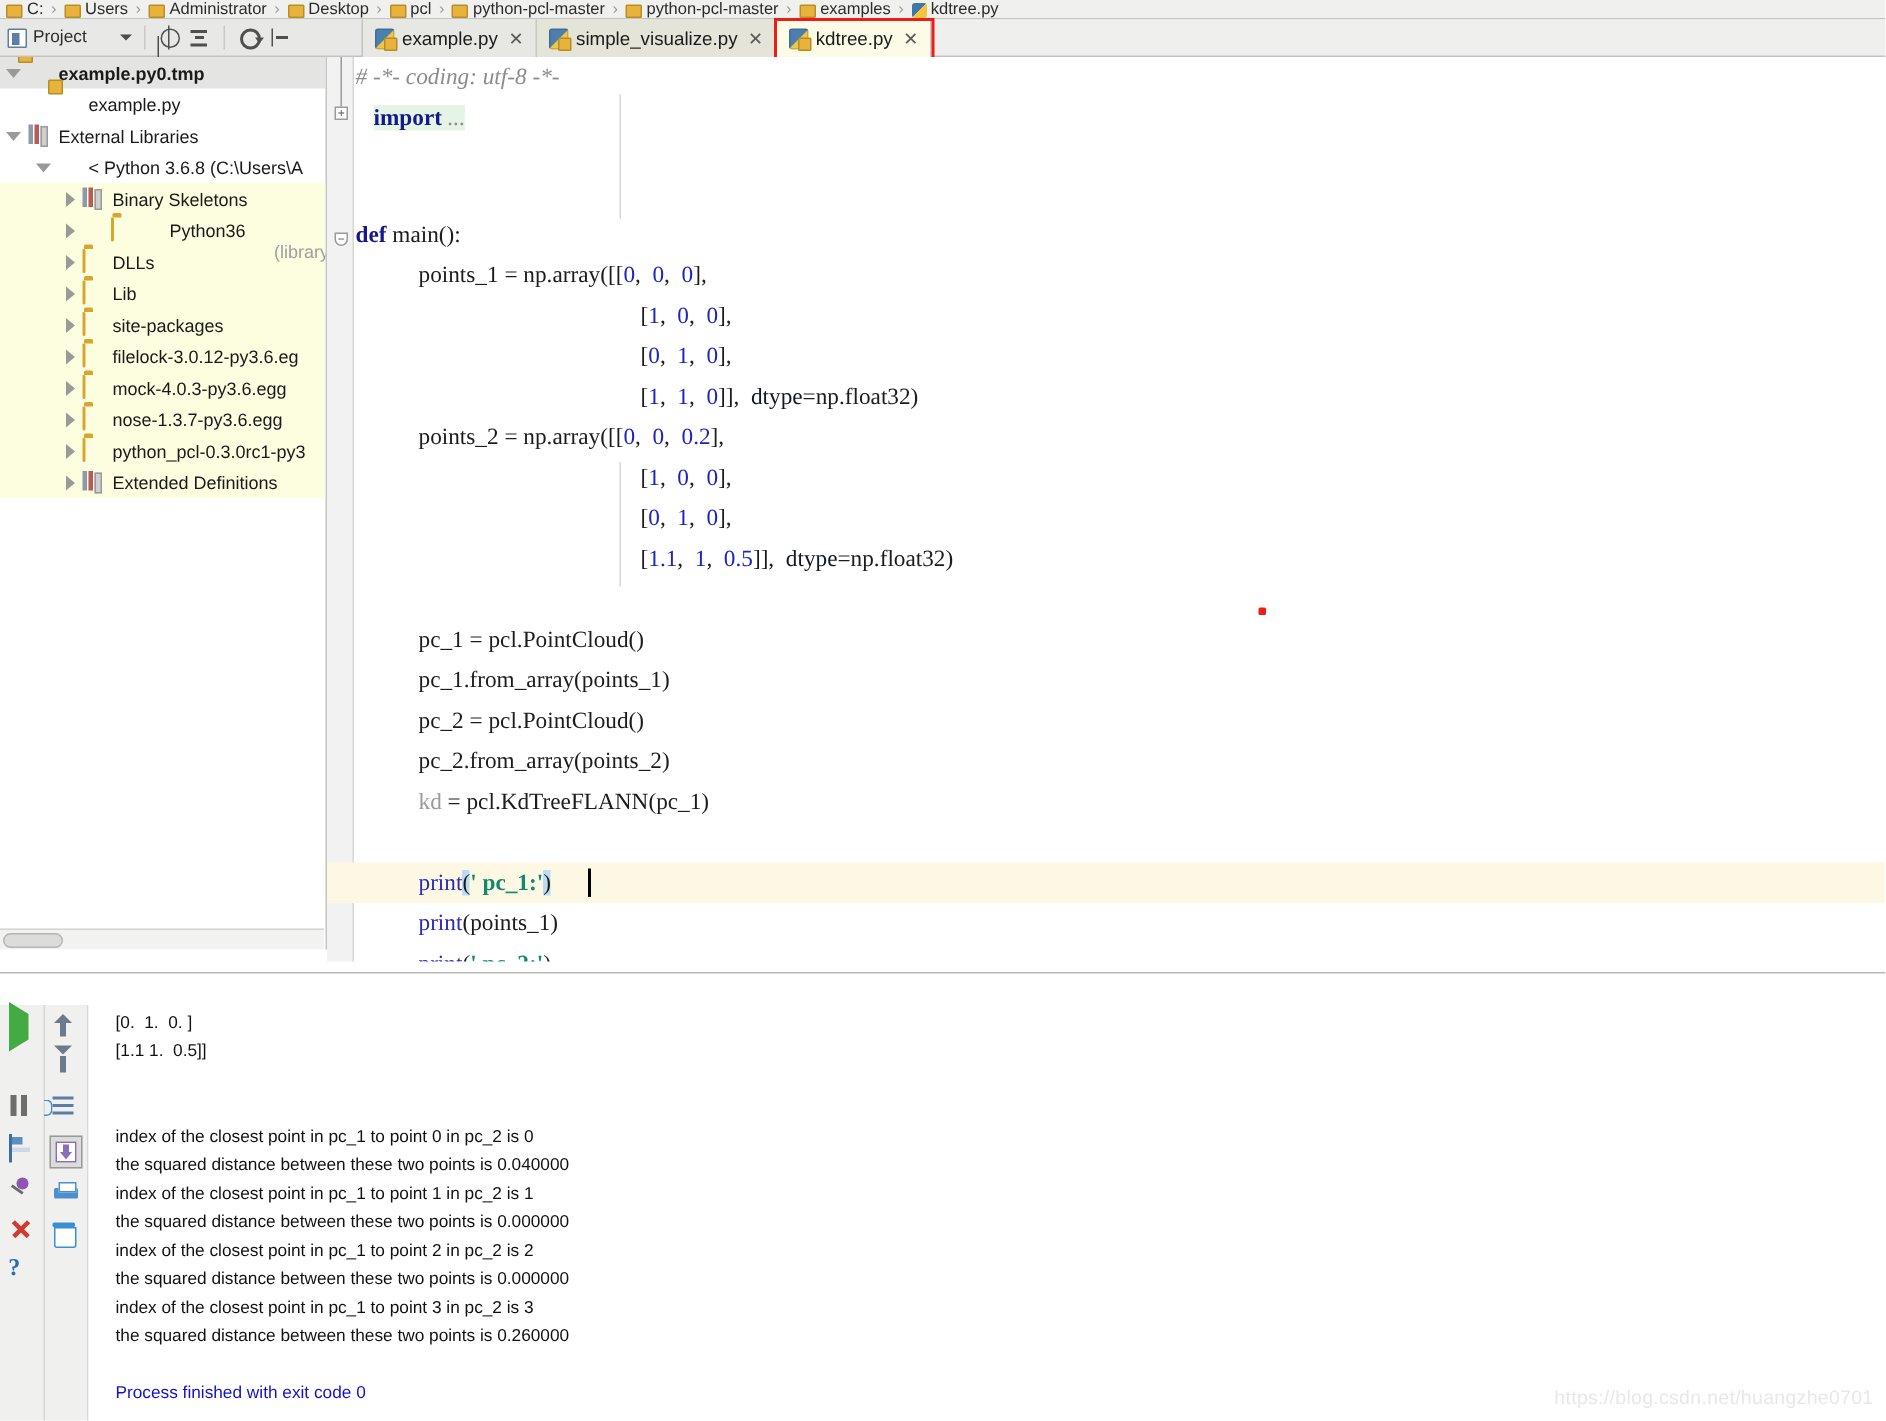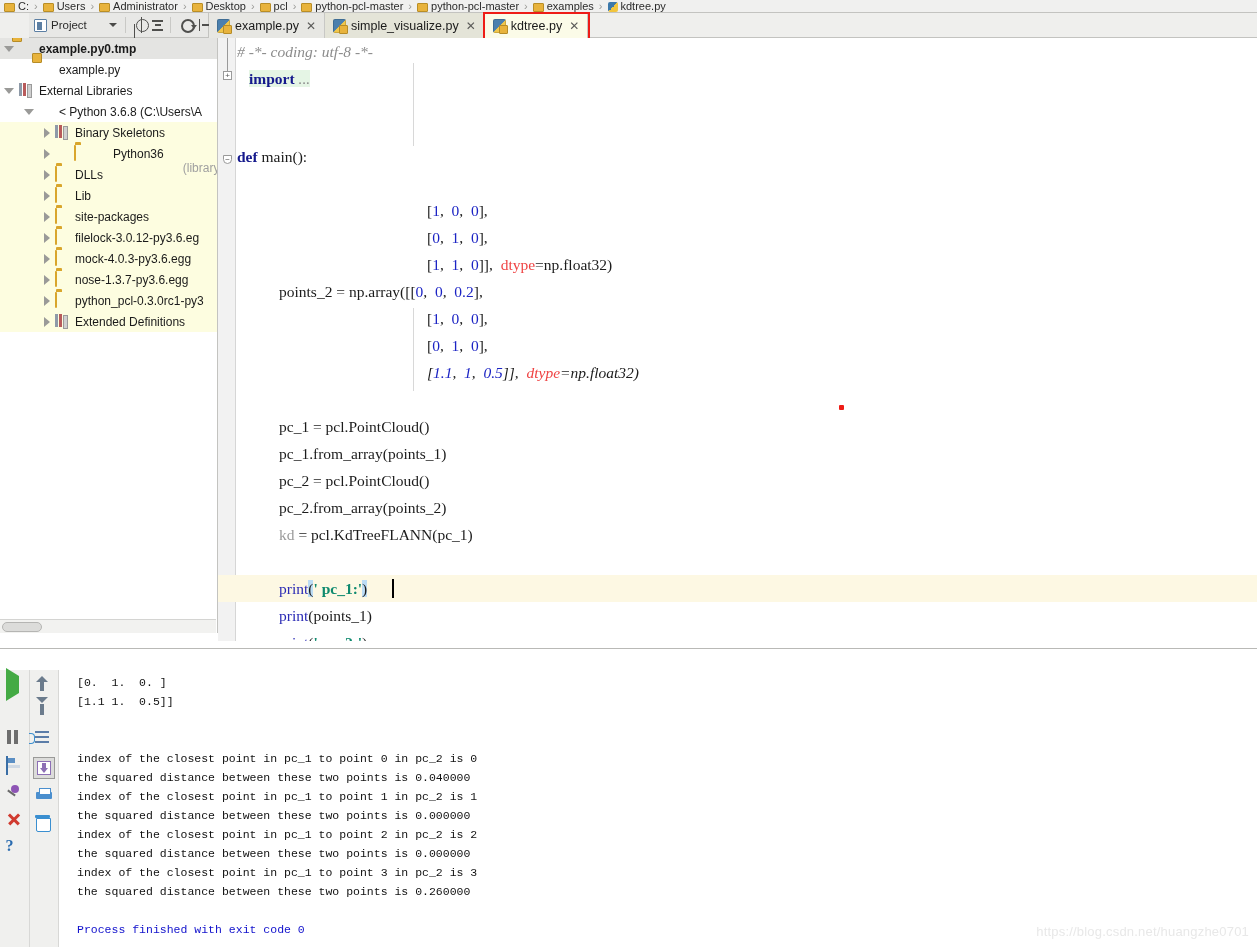--- a/index.html
+++ b/index.html
@@ -32,24 +32,24 @@
     border-radius: 2px; position: relative; top: 1px;
   }
   .crumb-sep { color: #9a9a97; margin: 0 5px; font-size: 11px; }
 
   
   .toolbar-row {
     position: absolute; top: 13px; left: 0; width: 1257px; height: 25px;
     background: #efefed; display: flex; align-items: stretch;
   }
   .project-header {
-    width: 180px; height: 25px; display: flex; align-items: center;
+    width: 242px; height: 25px; display: flex; align-items: center;
     background: #e8e8e6; border-right: 1px solid #c3c3c0;
     border-bottom: 1px solid #c3c3c0;
-    padding-left: 5px; gap: 4px; margin-left: 29px;
+    padding-left: 5px; gap: 4px;
   }
   .proj-label-wrap { display: flex; align-items: center; gap: 4px; flex: 0 0 auto; }
   .proj-book-ico {
     width: 13px; height: 13px; border: 1px solid #5c7fa3; background: #fff;
     position: relative; border-radius: 1px;
   }
   .proj-book-ico:after {
     content: ''; position: absolute; left: 2px; top: 2px; width: 5px; height: 8px;
     background: #5c7fa3;
   }
@@ -202,21 +202,21 @@
     position: absolute; left: 0; height: 27px; line-height: 27px;
     font-family: "Liberation Serif", serif; font-size: 15.5px;
     white-space: pre; color: #1c1c1c;
   }
   .cl-highlight {
     position: absolute; left: -19px; right: 0; height: 27px; background: #fdf8e3;
   }
   .tok-comment { color: #8c8c8c; font-style: italic; }
   .tok-kw { color: #15198c; font-weight: bold; }
   .tok-num { color: #1c24c4; }
-  .tok-named { color: #ef4444; }
+  .tok-named { color: #0f172a; }
   .tok-unused { color: #9a9a9a; }
   .tok-print { color: #2b2bb5; }
   .tok-str { color: #0f8a6e; font-weight: bold; }
   .brace-hl { background: #bcdcf5; }
   .import-fold { background: #e5f5e5; }
   .fold-mark {
     position: absolute; width: 9px; height: 9px; border: 1px solid #9a9a9a;
     background: #fff; font-size: 8px; line-height: 7px; text-align: center;
     color: #555; font-family: "Liberation Sans", sans-serif;
   }
@@ -349,21 +349,21 @@
     content:''; position:absolute; left:1px; top:3px; width:13px;height:12px;
     border:1.6px solid #3a8fd0; border-radius:0 0 2px 2px; background:#fff;
   }
   .i-trash:after{
     content:''; position:absolute; left:0px; top:0px; width:15px;height:3px;background:#3a8fd0;
     border-radius:1px;
   }
 
   .console {
     flex: 1; background: #ffffff; position: relative; overflow: hidden;
-    font-family: Liberation Mono, monospace; font-size: 11.5px;
+    font-family: Liberation Sans, sans-serif; font-size: 11.5px;
   }
   .console-line {
     position: absolute; white-space: pre; left: 18px;
   }
   .c-black { color: #111111; }
   .c-blue  { color: #1111cc; }
   .watermark {
     position: absolute; right: 8px; bottom: 8px;
     font-size: 13px; color: #e8e8e8;
     font-family: "Liberation Sans", sans-serif; letter-spacing: .2px;
@@ -539,27 +539,28 @@
   <div class="editor">
     <div class="gutter">
         <div class="fold-mark" style="left: 5px; top: 33px;">+</div>
         <div class="fold-mark" style="left: 5px; top: 117px; border-radius: 0px 0px 5px 5px;">−</div>
         <div class="fold-line" style="left: 9px; top: 0px; height: 33px;"></div>
       </div>
     <div class="code-area" id="codearea">
         <div class="code-line" style="top: 0px; left: 0px;"><span class="tok-comment"># -*- coding: utf-8 -*-</span></div>
         <div class="code-line" style="top: 27px; left: 0px; margin-left: 12px;"><span class="import-fold"><span class="tok-kw">import</span> <span class="tok-comment">...</span></span></div>
         <div class="code-line" style="top: 105px; left: 0px;"><span class="tok-kw">def</span> main():</div>
+        <div class="code-line" style="top: 132px; left: 42px;">points_1 = np.array([[<span class="tok-num">0</span>,  <span class="tok-num">0</span>,  <span class="tok-num">0</span>],</div>
         <div class="code-line" style="top: 159px; left: 190px;">[<span class="tok-num">1</span>,  <span class="tok-num">0</span>,  <span class="tok-num">0</span>],</div>
         <div class="code-line" style="top: 186px; left: 190px;">[<span class="tok-num">0</span>,  <span class="tok-num">1</span>,  <span class="tok-num">0</span>],</div>
         <div class="code-line" style="top: 213px; left: 190px;">[<span class="tok-num">1</span>,  <span class="tok-num">1</span>,  <span class="tok-num">0</span>]],  <span class="tok-named">dtype</span>=np.float32)</div>
         <div class="code-line" style="top: 240px; left: 42px;">points_2 = np.array([[<span class="tok-num">0</span>,  <span class="tok-num">0</span>,  <span class="tok-num">0.2</span>],</div>
         <div class="code-line" style="top: 267px; left: 190px;">[<span class="tok-num">1</span>,  <span class="tok-num">0</span>,  <span class="tok-num">0</span>],</div>
         <div class="code-line" style="top: 294px; left: 190px;">[<span class="tok-num">0</span>,  <span class="tok-num">1</span>,  <span class="tok-num">0</span>],</div>
-        <div class="code-line" style="top: 321px; left: 190px; font-style: italic;">[<span class="tok-num">1.1</span>,  <span class="tok-num">1</span>,  <span class="tok-num">0.5</span>]],  <span class="tok-named">dtype</span>=np.float32)</div>
+        <div class="code-line" style="top: 321px; left: 190px;">[<span class="tok-num">1.1</span>,  <span class="tok-num">1</span>,  <span class="tok-num">0.5</span>]],  <span class="tok-named">dtype</span>=np.float32)</div>
         <div class="code-line" style="top: 375px; left: 42px;">pc_1 = pcl.PointCloud()</div>
         <div class="code-line" style="top: 402px; left: 42px;">pc_1.from_array(points_1)</div>
         <div class="code-line" style="top: 429px; left: 42px;">pc_2 = pcl.PointCloud()</div>
         <div class="code-line" style="top: 456px; left: 42px; text-align: right;">pc_2.from_array(points_2)</div>
         <div class="code-line" style="top: 483px; left: 42px;"><span class="tok-unused">kd</span> = pcl.KdTreeFLANN(pc_1)</div>
         <div class="cl-highlight" style="top: 537px; left: -19px;"></div>
         <div class="code-line" style="top: 537px; left: 42px;"><span class="tok-print">print</span><span class="brace-hl">(</span><span class="tok-str">' pc_1:'</span><span class="brace-hl">)</span></div>
         <div class="caret" style="top: 541px; left: 155px;"></div>
         <div class="code-line" style="top: 564px; left: 42px;"><span class="tok-print">print</span>(points_1)</div>
         <div class="code-line" style="top: 591px; left: 42px;"><span class="tok-print">print</span>(<span class="tok-str">' pc_2:'</span>)</div>

